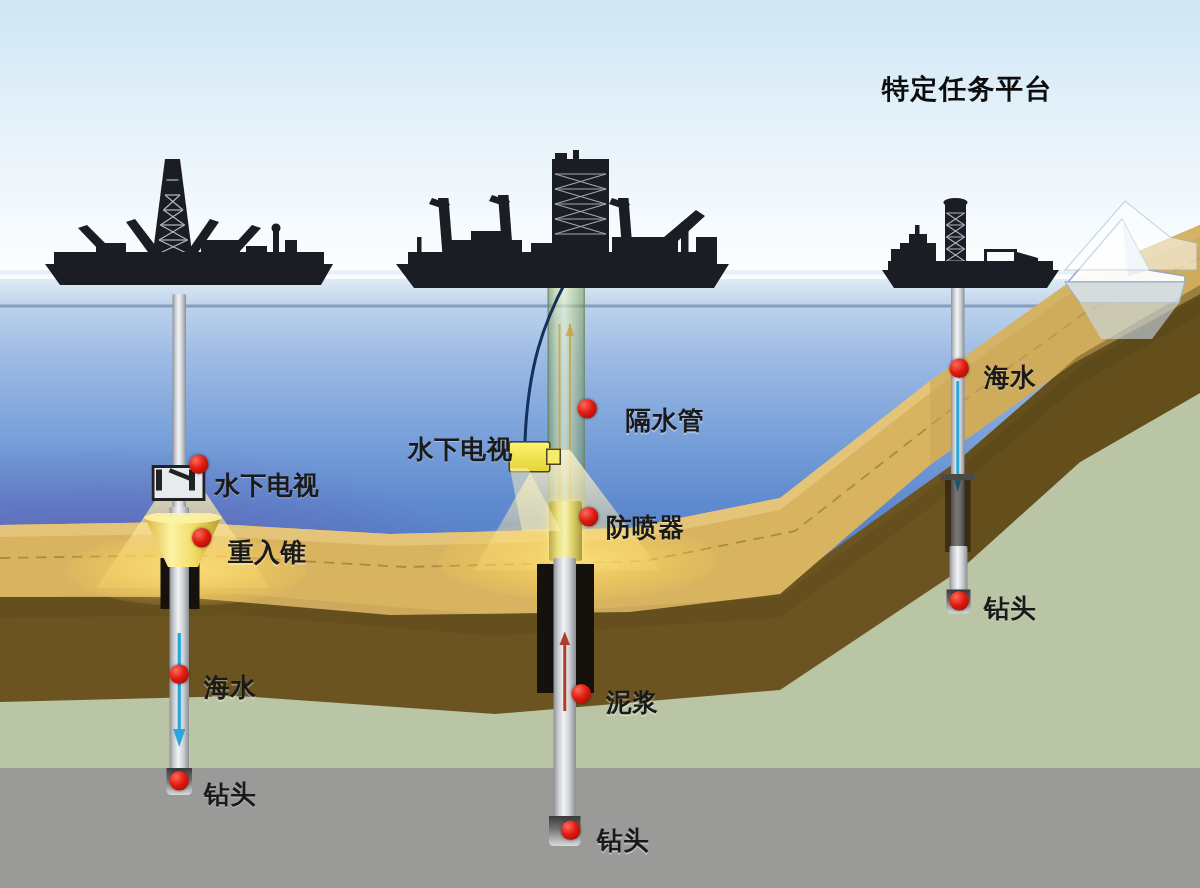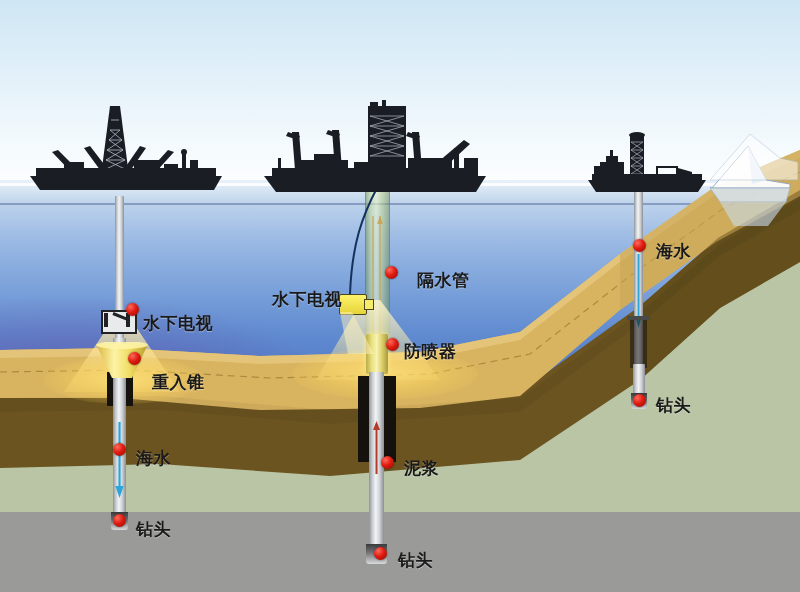--- a/index.html
+++ b/index.html
@@ -155,21 +155,21 @@
 
   <div class="tvframe" style="left:101px;top:310px;width:32px;height:20px;"></div>
   <div class="tvbar" style="left:104px;top:313px;width:4px;height:14px;"></div>
   <div class="tvbar" style="left:113px;top:312px;width:15px;height:3px;transform:rotate(22deg);transform-origin:left center;"></div>
   <div class="tvbar" style="left:126px;top:313px;width:4px;height:14px;"></div>
 
   <div class="dot" style="left:126px;top:303px;"></div>
   <div class="lbl" style="left:143px;top:312px;">水下电视</div>
 
   <div class="dot" style="left:128px;top:352px;"></div>
-  <div class="lbl" style="left:152px;top:371px;">重入锥</div>
+  <div class="lbl" style="left:152px;top:357px;">重入锥</div>
 
   <div class="dot" style="left:113px;top:443px;"></div>
   <div class="lbl" style="left:136px;top:447px;">海水</div>
 
   <div class="dot" style="left:113px;top:514px;"></div>
   <div class="lbl" style="left:136px;top:518px;">钻头</div>
 
   <svg class="ship" style="left:28px;top:104px;width:196px;height:86px;" viewBox="0 0 196 86">
     <g fill="#1a1d24">
 
@@ -303,20 +303,21 @@
       <path d="M150,32 L162,36 L160,40 L148,36 Z"></path>
 
       <path d="M180,62 L206,40 L212,44 L186,68 Z"></path>
       <rect x="196" y="48" width="5" height="22"></rect>
       <rect x="206" y="58" width="14" height="11"></rect>
 
       <rect x="20" y="58" width="3" height="12"></rect>
     </g>
   </svg>
 
+  <div class="title" style="left:588px;top:47px;">特定任务平台</div>
 
   <div class="pipe" style="left:634px;top:190px;width:9px;height:198px;"></div>
   <svg style="position:absolute;left:634px;top:252px;width:9px;height:78px;" viewBox="0 0 9 78">
     <line x1="4.5" y1="2" x2="4.5" y2="68" stroke="#2aa6d8" stroke-width="2"></line>
     <polygon points="4.5,76 1.2,64 7.8,64" fill="#2aa6d8"></polygon>
   </svg>
   <div class="fl" style="left:627px;top:316px;width:23px;height:4px;background:#4a4a48;border-radius:1px;"></div>
   <div class="bore" style="left:630px;top:320px;width:17px;height:48px;opacity:.55;"></div>
   <div class="pipe" style="left:633px;top:364px;width:12px;height:42px;"></div>
   <div class="bit" style="left:631px;top:393px;width:16px;height:16px;"></div>

